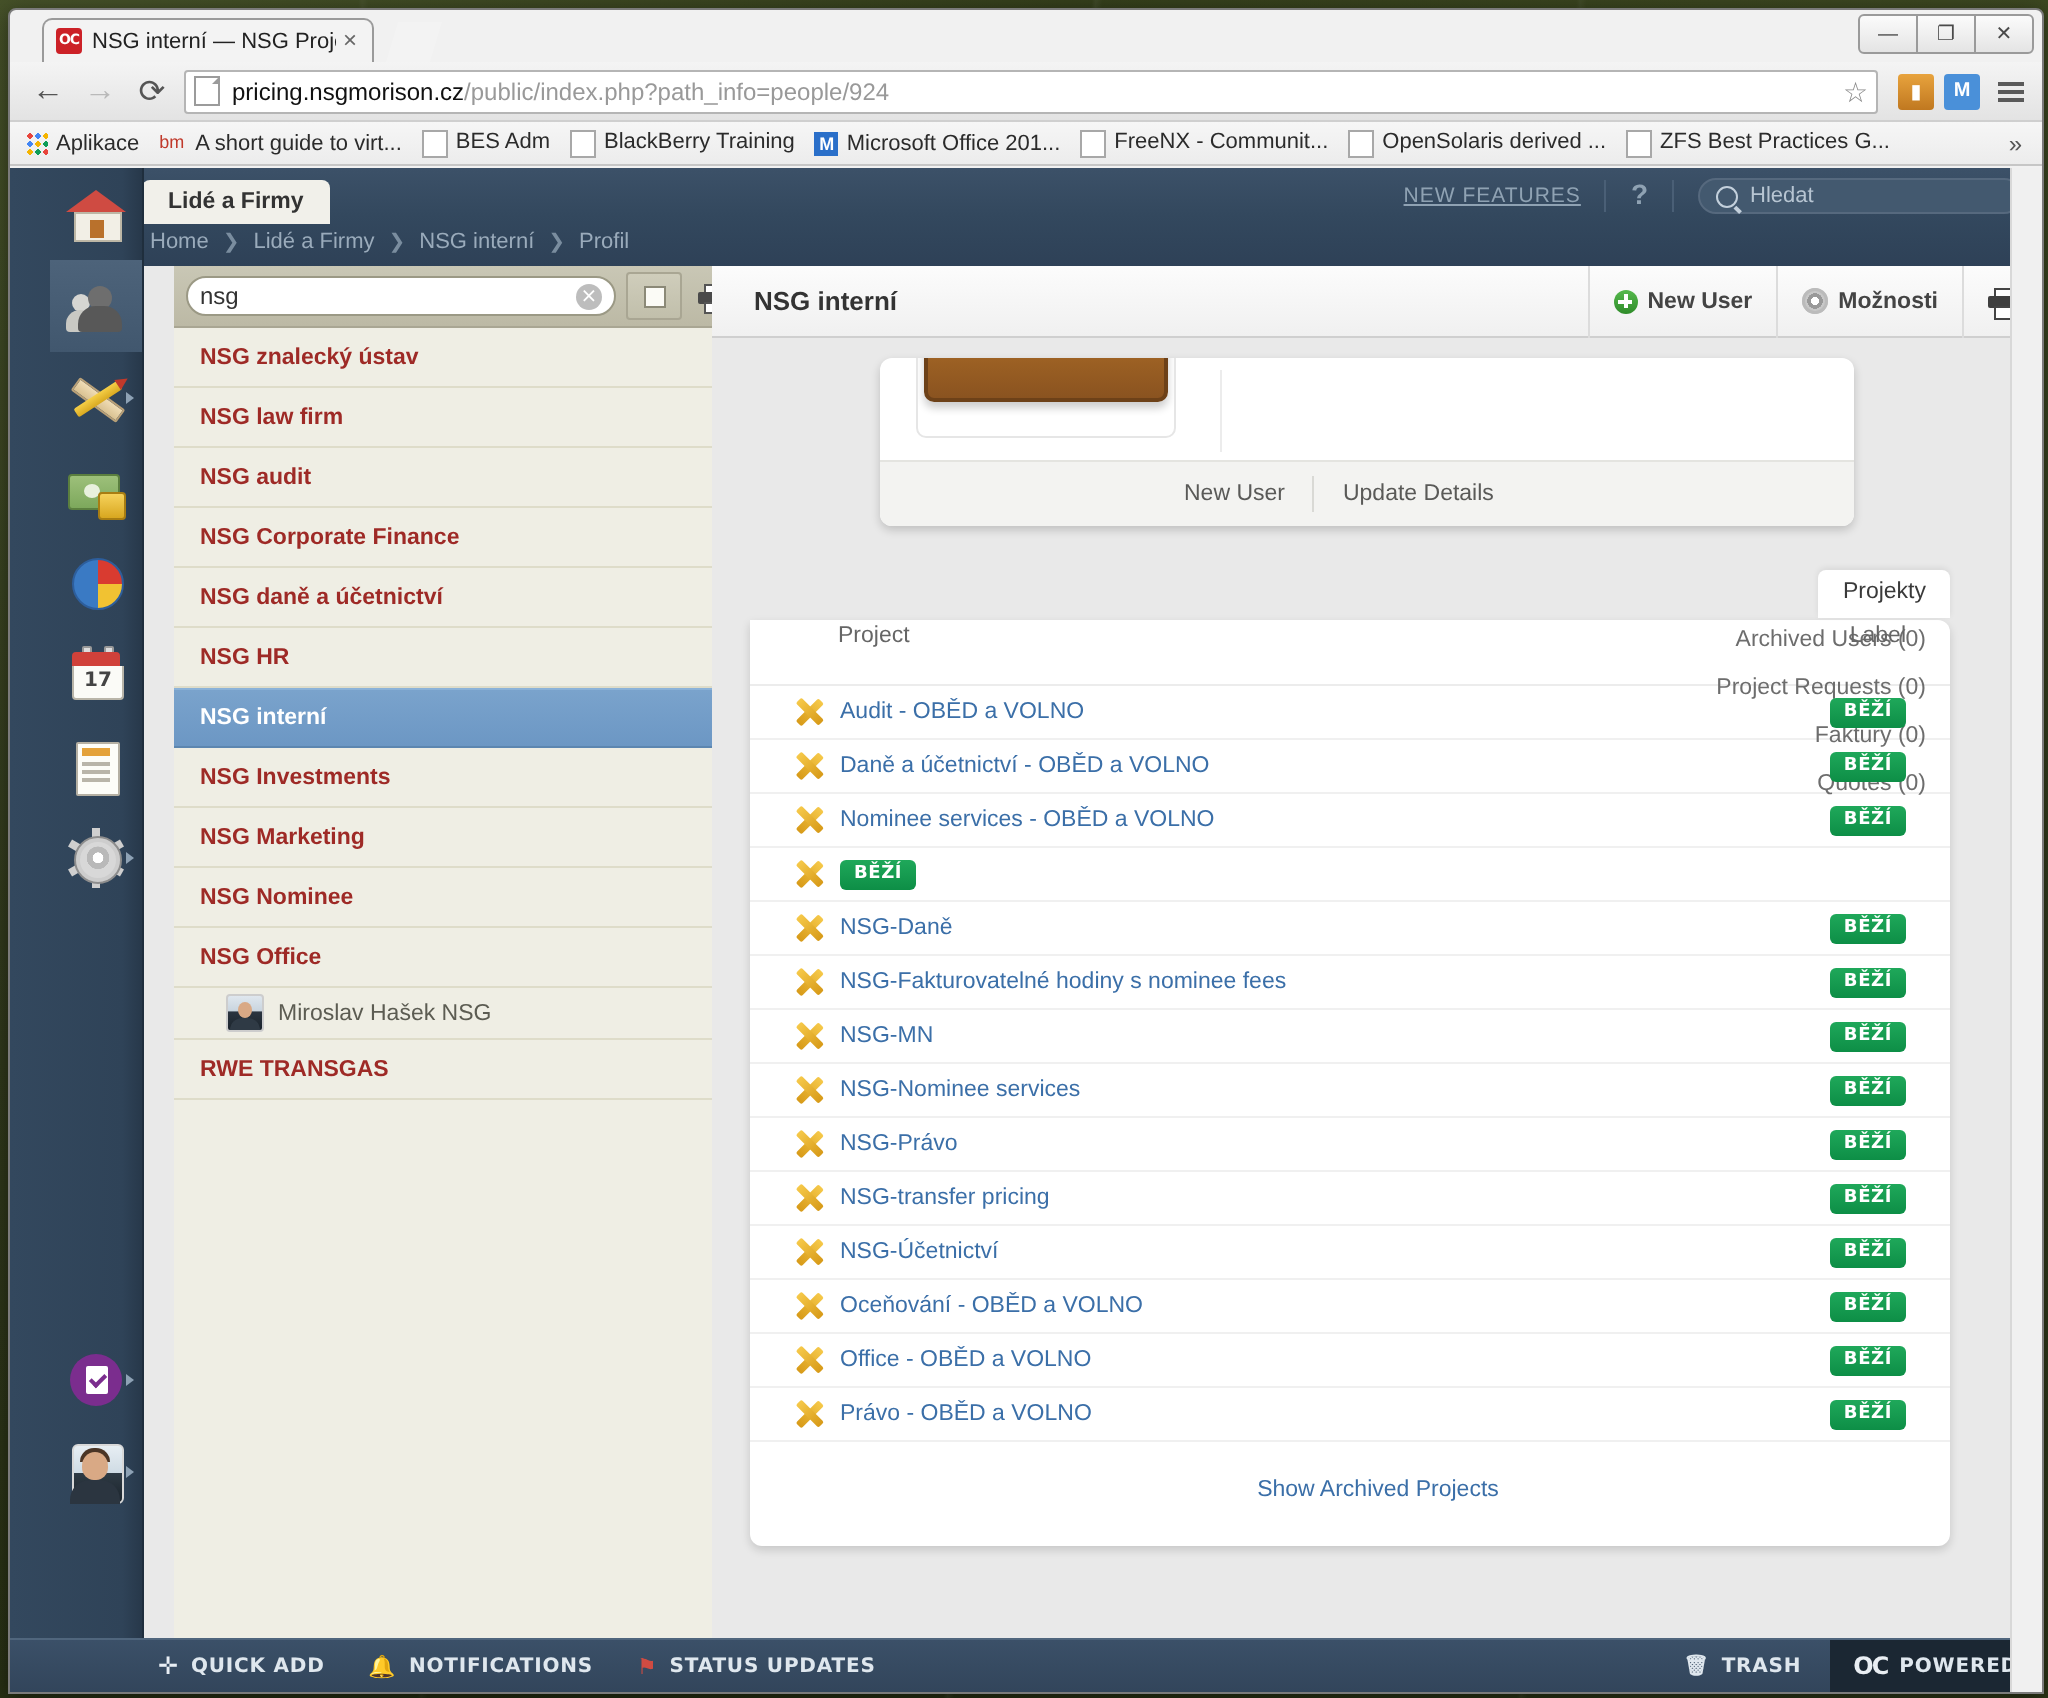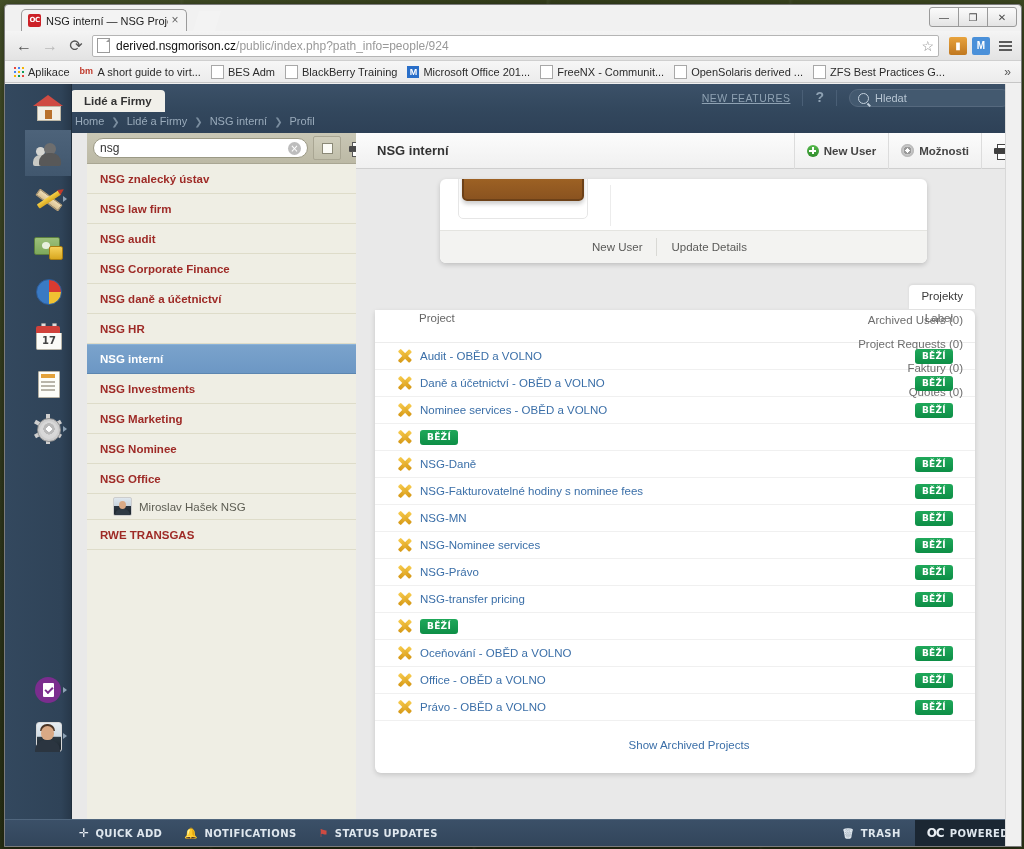--- a/index.html
+++ b/index.html
@@ -172,21 +172,21 @@
     height: 22px;
     background: linear-gradient(180deg,#f6f6f6,#ececec);
     border-bottom: 1px solid #c6c6c6;
     display: flex; align-items: center;
     padding: 0 4px;
     box-sizing: border-box;
     font-size: 11px; color: #2b2b2b;
     overflow: hidden;
   }
   .bm {
-    display: flex; align-items: center; gap: 4px;
+    display: flex; align-items: flex-start; gap: 4px;
     padding: 1px 6px 1px 4px;
     white-space: nowrap;
     flex: 0 0 auto;
   }
   .bm .bmico {
     width: 11px; height: 12px;
     border: 1px solid #a8a8a8; background: #fff;
     flex: 0 0 auto;
   }
   .bm .bmico.apps {
@@ -195,21 +195,21 @@
       radial-gradient(circle 1.4px at 2px 2px,#e8453c 99%,transparent),
       radial-gradient(circle 1.4px at 6px 2px,#4285f4 99%,transparent),
       radial-gradient(circle 1.4px at 10px 2px,#f5b400 99%,transparent),
       radial-gradient(circle 1.4px at 2px 6px,#4285f4 99%,transparent),
       radial-gradient(circle 1.4px at 6px 6px,#f5b400 99%,transparent),
       radial-gradient(circle 1.4px at 10px 6px,#0f9d58 99%,transparent),
       radial-gradient(circle 1.4px at 2px 10px,#f5b400 99%,transparent),
       radial-gradient(circle 1.4px at 6px 10px,#0f9d58 99%,transparent),
       radial-gradient(circle 1.4px at 10px 10px,#e8453c 99%,transparent);
   }
-  .bm .bmico.bm-red { border:none; background:none; color:#c0392b; font-weight:bold; font-size:9px; width:14px;}
+  .bm .bmico.bm-red { border:none; background:none; color:#c0392b; font-weight:normal; font-size:9px; width:14px;}
   .bm .bmico.bm-blue { border:none; background:#2a6fc9; color:#fff; font-weight:bold; font-size:9px; text-align:center; line-height:12px; width:12px;}
   .bm-overflow { margin-left:auto; padding:0 6px; color:#555; font-size:12px; }
 
   
   .viewport {
     position: absolute;
     left: 0; top: 79px;
     width: 1016px; height: 762px;
     background: #e9e9e9;
     overflow: hidden;
@@ -796,21 +796,21 @@
       <div class="win-btn">✕</div>
     </div>
   </div>
 
   <div class="navbar">
     <div class="navicon">←</div>
     <div class="navicon disabled">→</div>
     <div class="navicon">⟳</div>
     <div class="omnibox">
       <span class="page-icon"></span>
-      <span class="url"><span class="host">derived.nsgmorison.cz</span><span>/public/index.php?path_info=people/924</span></span>
+      <span class="url"><span class="host">pricing.nsgmorison.cz</span><span>/public/index.php?path_info=people/924</span></span>
       <span class="star">☆</span>
     </div>
     <div class="ext-icon ext-orange">▮</div>
     <div class="ext-icon ext-mail">M</div>
     <div class="menu-btn">
         <i></i>
         <i></i>
         <i></i>
       </div>
   </div>
@@ -1107,20 +1107,21 @@
             <span class="pname">NSG-Právo</span>
             <span class="badge">BĚŽÍ</span>
           </div>
           <div class="prow">
             <span class="xicon"></span>
             <span class="pname">NSG-transfer pricing</span>
             <span class="badge">BĚŽÍ</span>
           </div>
           <div class="prow">
             <span class="xicon"></span>
+            <span class="pname">NSG-Účetnictví</span>
             <span class="badge">BĚŽÍ</span>
           </div>
           <div class="prow">
             <span class="xicon"></span>
             <span class="pname">Oceňování - OBĚD a VOLNO</span>
             <span class="badge">BĚŽÍ</span>
           </div>
           <div class="prow">
             <span class="xicon"></span>
             <span class="pname">Office - OBĚD a VOLNO</span>

